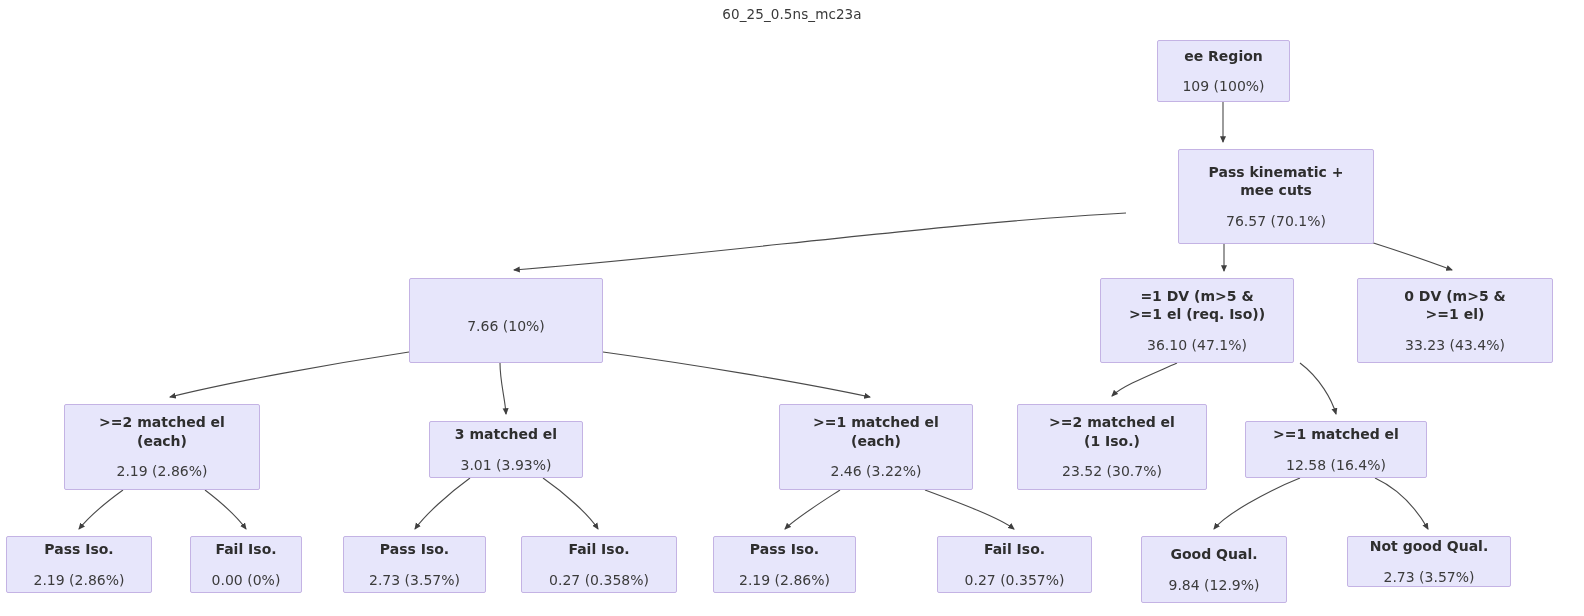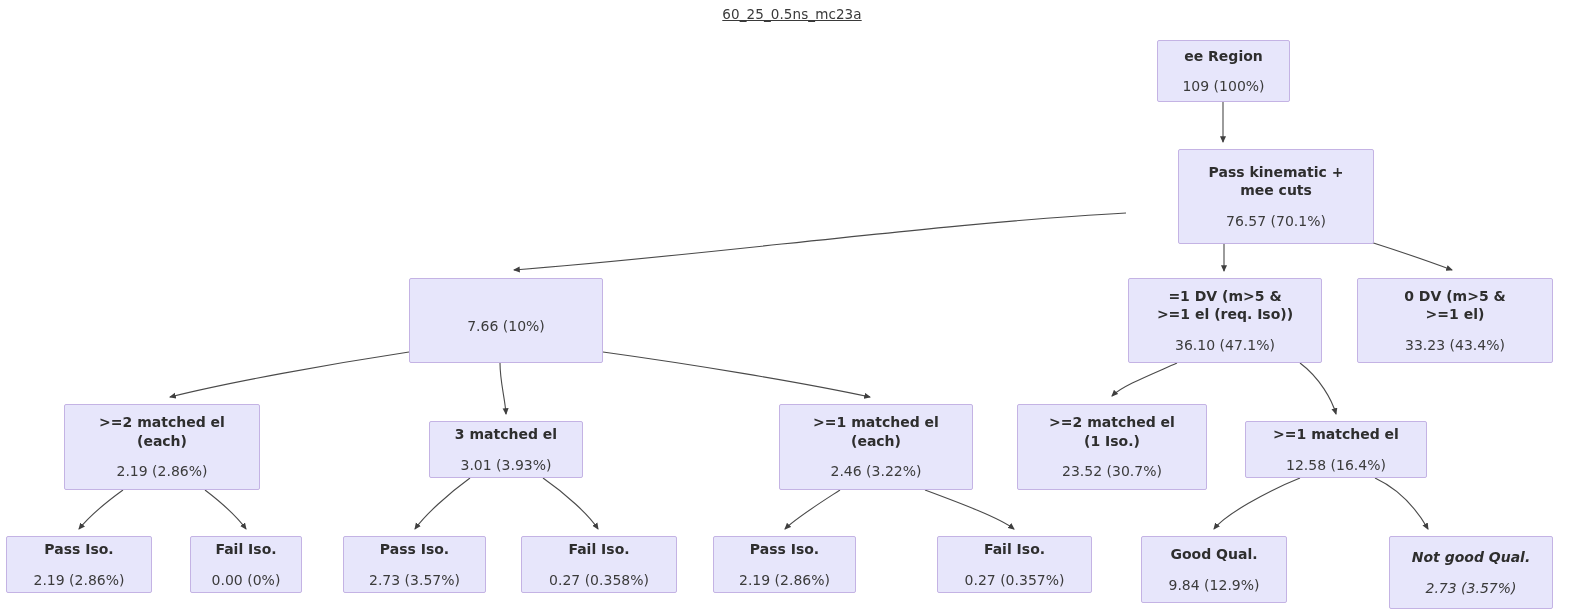--- a/index.html
+++ b/index.html
@@ -29,21 +29,20 @@
   .graph-title {
     position: absolute;
     left: 0;
     top: 6px;
     width: 1584px;
     text-align: center;
     font-size: 13.5px;
     color: #3a3a3a;
     font-weight: normal;
     letter-spacing: 0.1px;
-    text-decoration: underline;
   }
   .node {
     position: absolute;
     box-sizing: border-box;
     background: #e7e6fb;
     border: 1.3px solid #c4b3e4;
     border-radius: 2px;
     display: flex;
     flex-direction: column;
     align-items: center;
@@ -106,21 +105,21 @@
         <div class="node-stat">109 (100%)</div>
       </div>
       <div class="node" style="left: 1178px; top: 149px; width: 196px; height: 95px;">
         <div class="node-label">Pass kinematic +
 mee cuts</div>
         <div class="node-stat">76.57 (70.1%)</div>
       </div>
       <div class="node" style="left: 409px; top: 278px; width: 194px; height: 85px;">
         <div class="node-stat">7.66 (10%)</div>
       </div>
-      <div class="node" style="left: 1128px; top: 278px; width: 194px; height: 85px;">
+      <div class="node" style="left: 1100px; top: 278px; width: 194px; height: 85px;">
         <div class="node-label">=1 DV (m&gt;5 &amp;
 &gt;=1 el (req. Iso))</div>
         <div class="node-stat">36.10 (47.1%)</div>
       </div>
       <div class="node" style="left: 1357px; top: 278px; width: 196px; height: 85px;">
         <div class="node-label">0 DV (m&gt;5 &amp;
 &gt;=1 el)</div>
         <div class="node-stat">33.23 (43.4%)</div>
       </div>
       <div class="node" style="left: 64px; top: 404px; width: 196px; height: 86px;">
@@ -167,19 +166,19 @@
         <div class="node-stat">2.19 (2.86%)</div>
       </div>
       <div class="node" style="left: 937px; top: 536px; width: 155px; height: 57px;">
         <div class="node-label">Fail Iso.</div>
         <div class="node-stat">0.27 (0.357%)</div>
       </div>
       <div class="node" style="left: 1141px; top: 536px; width: 146px; height: 67px;">
         <div class="node-label">Good Qual.</div>
         <div class="node-stat">9.84 (12.9%)</div>
       </div>
-      <div class="node" style="left: 1389px; top: 536px; width: 164px; height: 73px; font-style: italic;">
+      <div class="node" style="left: 1347px; top: 536px; width: 164px; height: 51px;">
         <div class="node-label">Not good Qual.</div>
         <div class="node-stat">2.73 (3.57%)</div>
       </div>
     </div>
 
 </div>
 
 </body></html>

